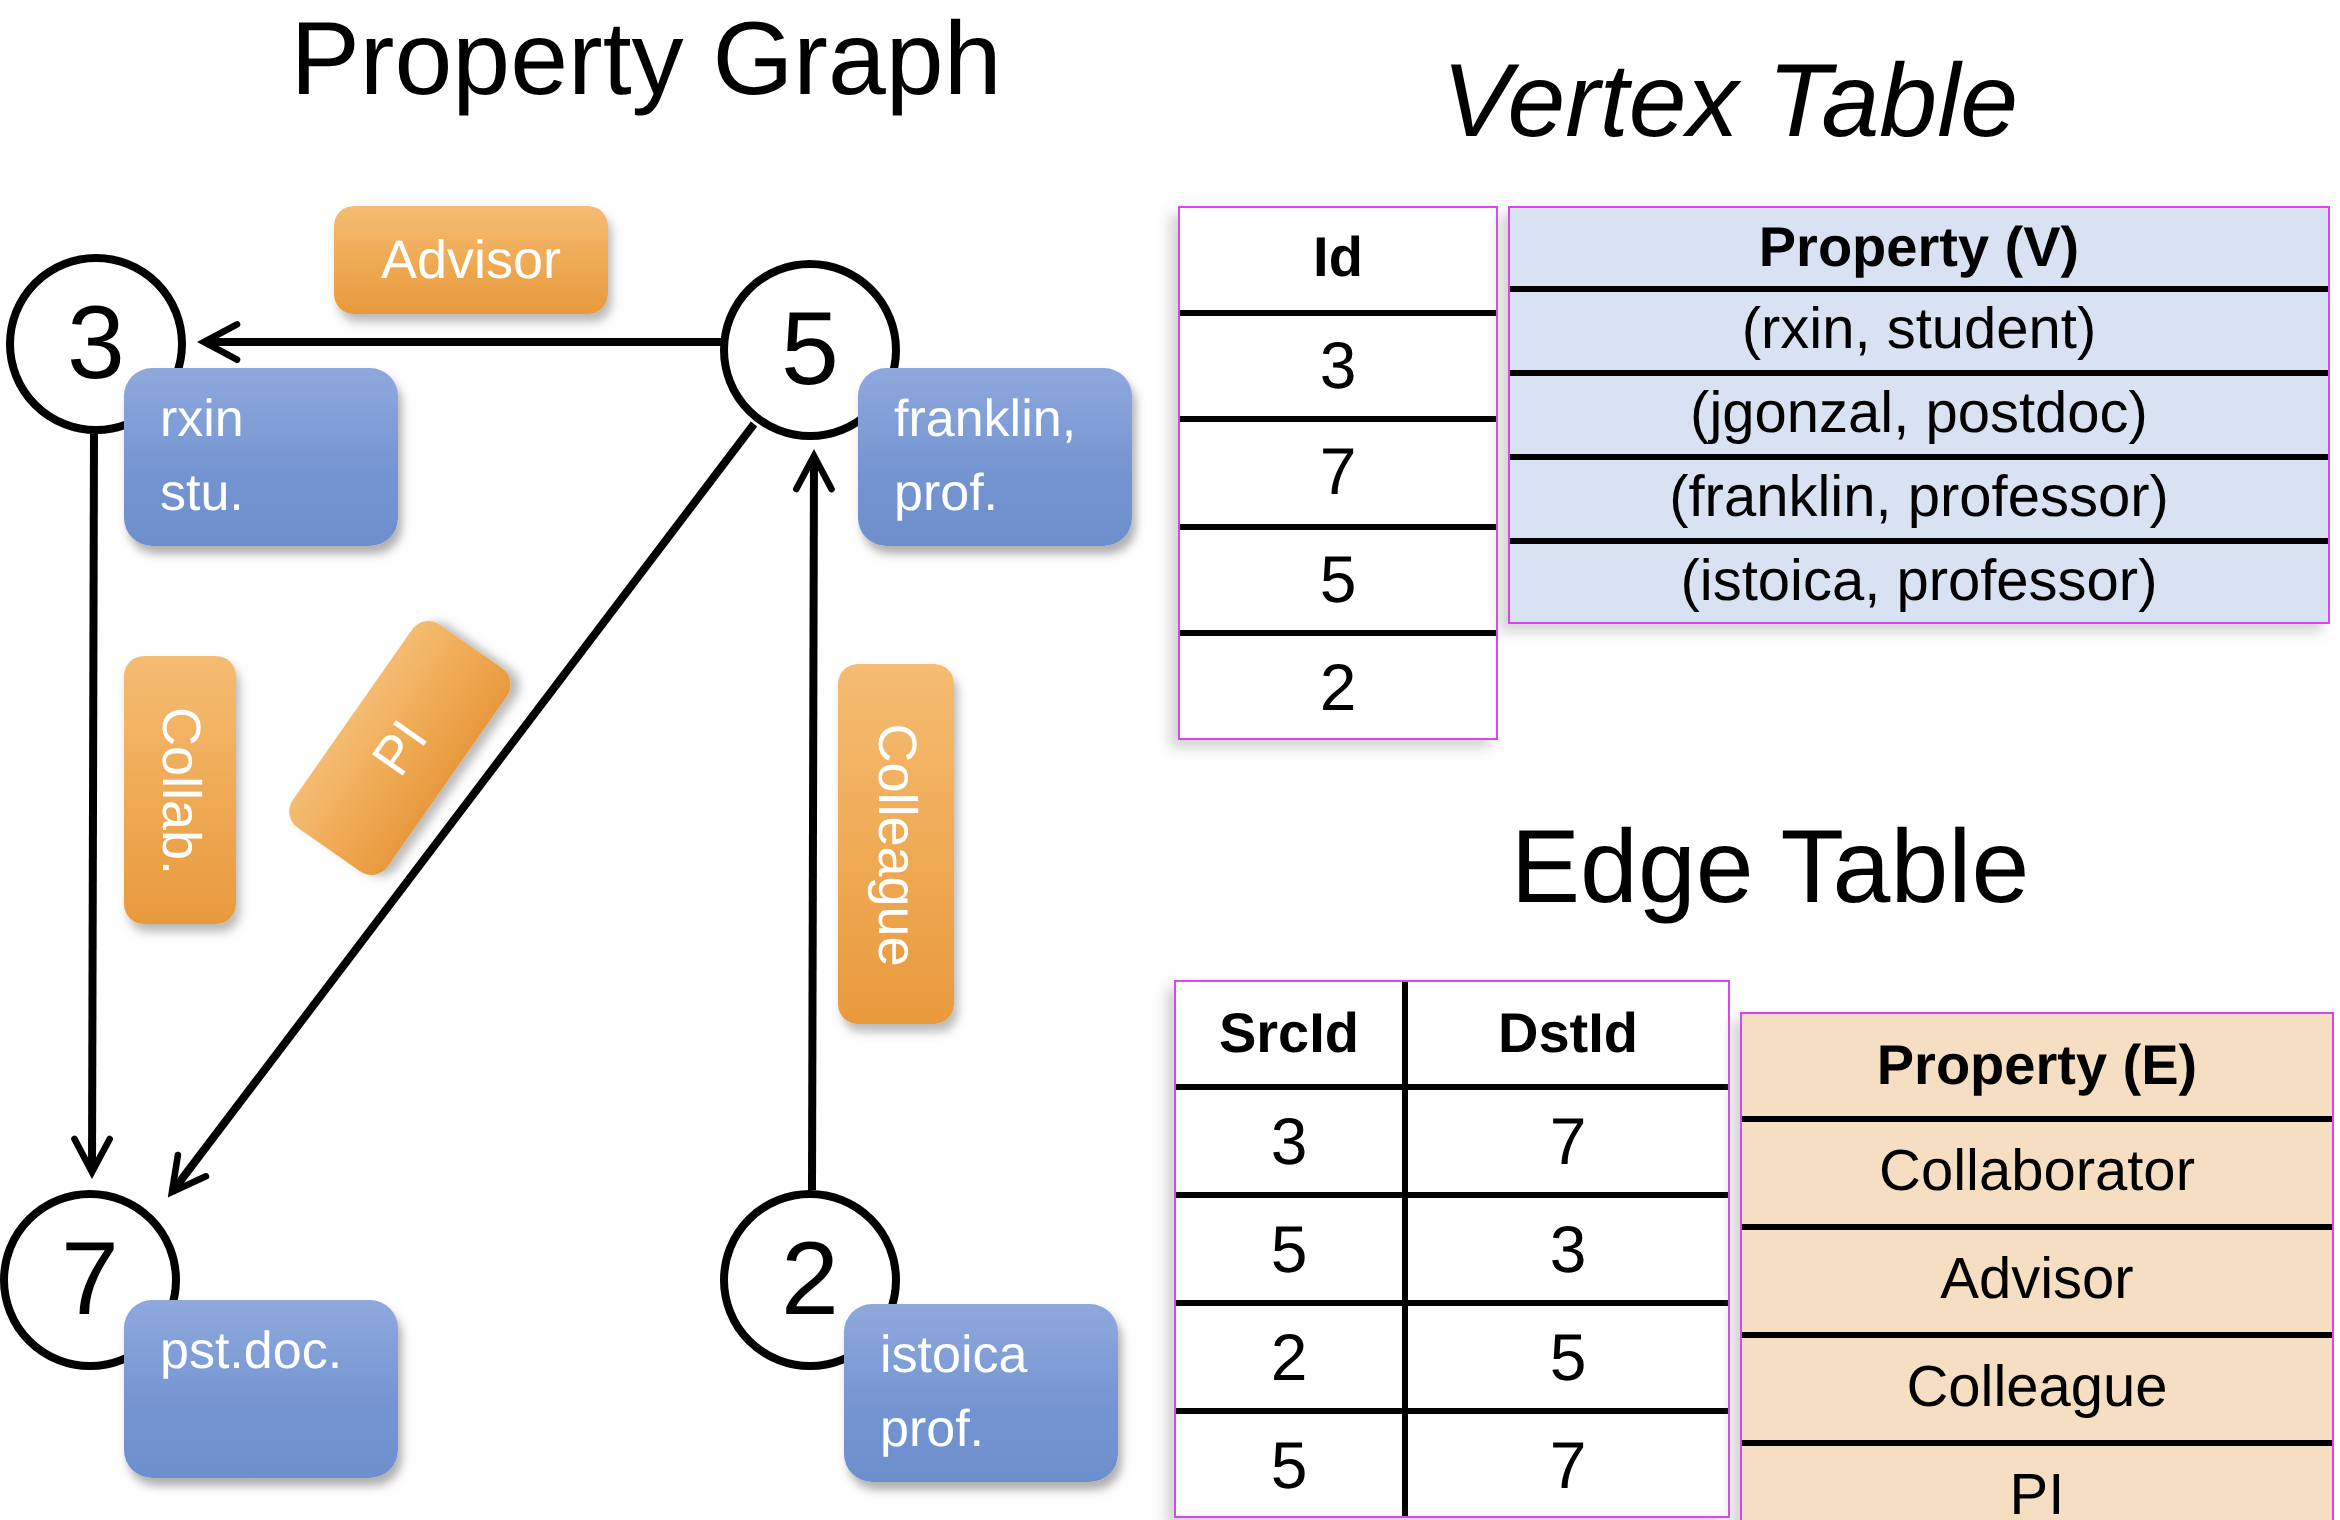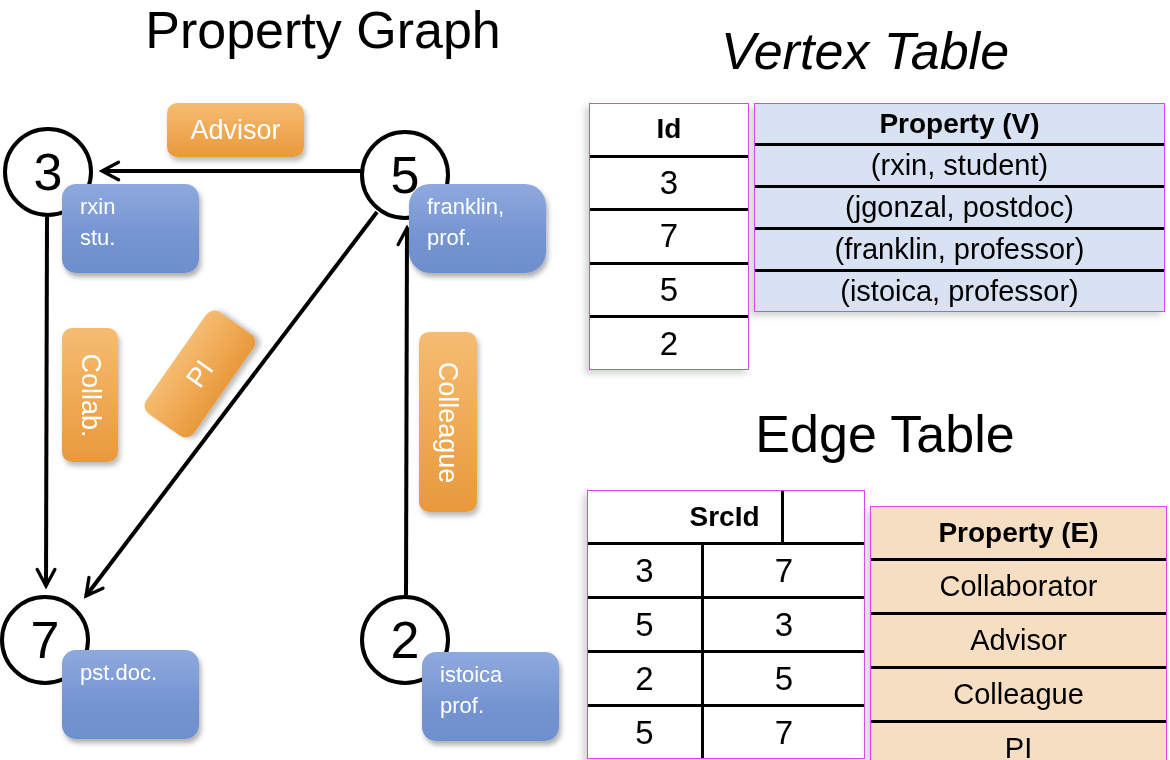--- a/index.html
+++ b/index.html
@@ -15,21 +15,21 @@
   #edge-svg{position:absolute;left:0;top:0;}
   .node{
     position:absolute;width:90px;height:90px;border:4px solid #000;border-radius:50%;
     background:#fff;box-sizing:border-box;display:flex;align-items:center;justify-content:center;
     font-size:52px;font-weight:300;
   }
   .propbox{
     position:absolute;width:137px;height:89px;border-radius:14px;
     background:linear-gradient(180deg,#8fa9dd 0%,#7494d1 60%,#6e8fcd 100%);
     box-shadow:2px 4px 5px rgba(110,110,110,.55);
-    color:#fff;font-size:22px;line-height:1.42;padding:7px 0 0 18px;box-sizing:border-box;
+    color:#fff;font-size:26px;line-height:1.42;padding:7px 0 0 18px;box-sizing:border-box;
   }
   .edgelabel{
     position:absolute;border-radius:10px;
     background:linear-gradient(180deg,#f5bc72 0%,#efa953 55%,#e8993c 100%);
     box-shadow:2px 4px 5px rgba(120,120,120,.5);
     color:#fff;font-size:27px;display:flex;align-items:center;justify-content:center;
   }
   .vert-text{transform:rotate(90deg);white-space:nowrap;}
   
   .tcol{
@@ -84,21 +84,21 @@
       <span>7</span>
     </div>
   <div class="node" style="left:360px;top:595px;">
       <span>2</span>
     </div>
 
   <div class="propbox" style="left:62px;top:184px;">
     <div>rxin</div>
     <div>stu.</div>
   </div>
-  <div class="propbox" style="left:409px;top:184px;border-radius:21px;">
+  <div class="propbox" style="left:429px;top:184px;">
     <div>franklin,</div>
     <div>prof.</div>
   </div>
   <div class="propbox" style="left:62px;top:650px;">
     <div>pst.doc.</div>
   </div>
   <div class="propbox" style="left:422px;top:652px;">
     <div>istoica</div>
     <div>prof.</div>
   </div>
@@ -127,20 +127,21 @@
     <div class="trow header">Property (V)</div>
     <div class="trow proptext">(rxin, student)</div>
     <div class="trow proptext">(jgonzal, postdoc)</div>
     <div class="trow proptext">(franklin, professor)</div>
     <div class="trow proptext">(istoica, professor)</div>
   </div>
 
   <div class="tcol" style="left:587px;top:490px;width:278px;height:269px;">
     <div class="trow header splitrow">
       <div class="subcell src">SrcId</div>
+      <div class="subcell dst">DstId</div>
     </div>
     <div class="trow splitrow">
       <div class="subcell src">3</div>
       <div class="subcell dst">7</div>
     </div>
     <div class="trow splitrow">
       <div class="subcell src">5</div>
       <div class="subcell dst">3</div>
     </div>
     <div class="trow splitrow">

